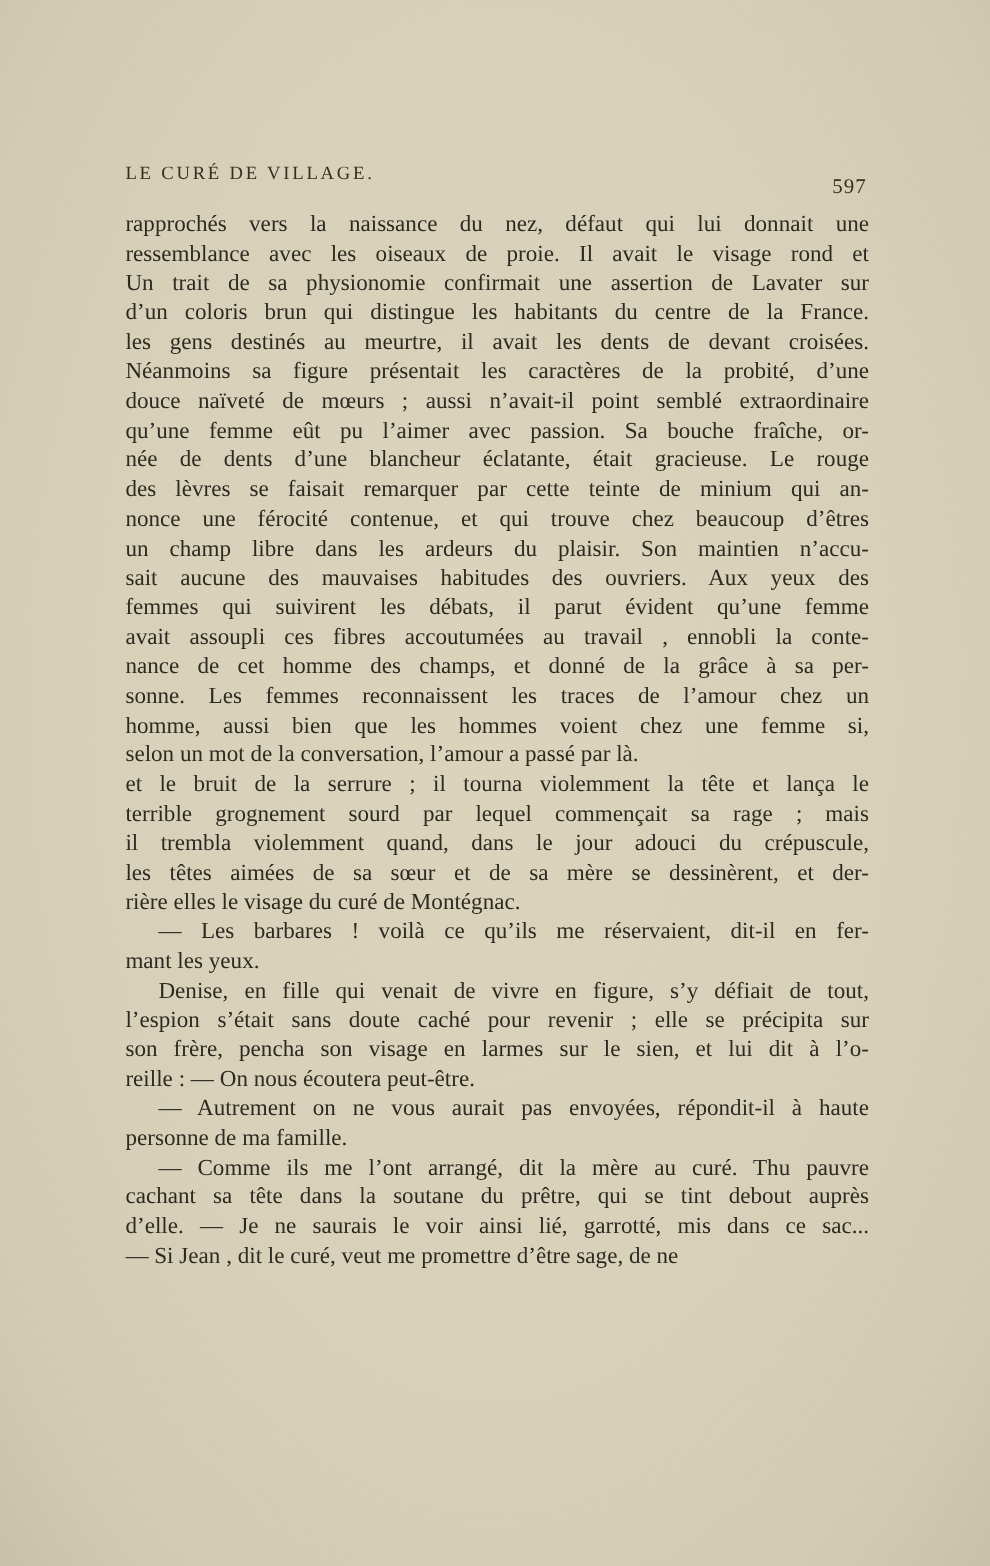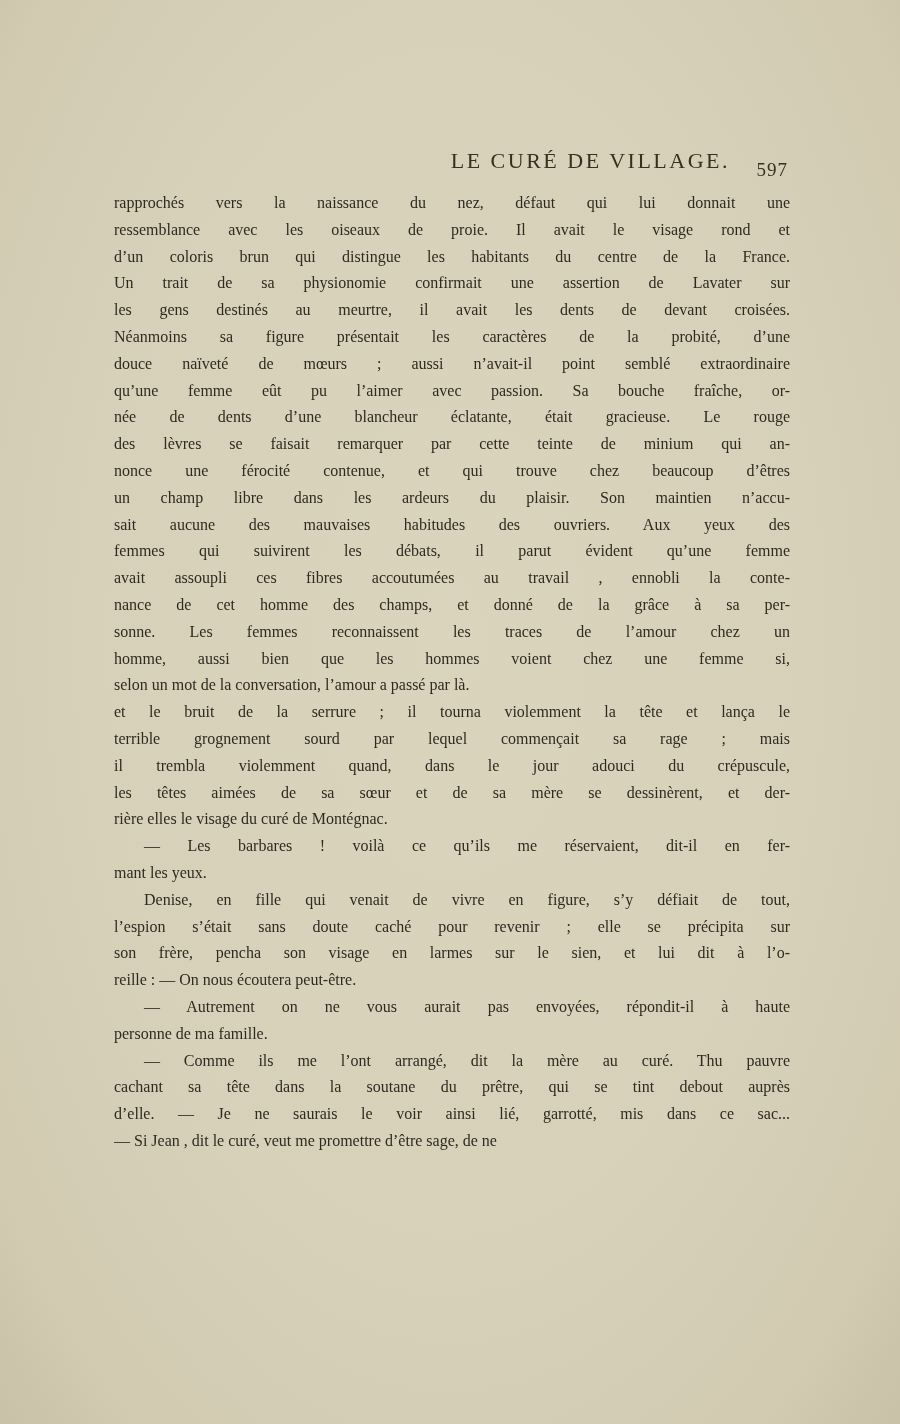--- a/index.html
+++ b/index.html
@@ -25,35 +25,35 @@
   }
   .running-header {
     position: relative;
     height: 26px;
     margin-bottom: 16px;
   }
   .header-title {
     position: absolute;
     left: 0;
     right: 60px;
-    text-align: right;
-    font-size: 22px;
+    text-align: left;
+    font-size: 17px;
     letter-spacing: 2.5px;
     color: #35301f;
   }
   .page-number {
     position: absolute;
     right: 2px;
     top: 11px;
     font-size: 19px;
     letter-spacing: 1px;
     color: #35301f;
   }
   .text-block {
-    font-size: 16px;
+    font-size: 21px;
   }
   .paragraph {
     margin: 0;
   }
   .line {
     line-height: 26.8px;
     height: 26.8px;
     white-space: nowrap;
     text-align: justify;
     text-align-last: justify;
@@ -72,22 +72,22 @@
 <div class="page">
   <div class="text-area">
     <div class="running-header">
       <span class="header-title">LE CURÉ DE VILLAGE.</span>
       <span class="page-number">597</span>
     </div>
     <div class="text-block">
         <div class="paragraph">
           <div class="line">rapprochés vers la naissance du nez, défaut qui lui donnait une</div>
           <div class="line">ressemblance avec les oiseaux de proie. Il avait le visage rond et</div>
+          <div class="line">Un trait de sa physionomie confirmait une assertion de Lavater sur</div>
           <div class="line">d’un coloris brun qui distingue les habitants du centre de la France.</div>
-          <div class="line">Un trait de sa physionomie confirmait une assertion de Lavater sur</div>
           <div class="line">les gens destinés au meurtre, il avait les dents de devant croisées.</div>
           <div class="line">Néanmoins sa figure présentait les caractères de la probité, d’une</div>
           <div class="line">douce naïveté de mœurs ; aussi n’avait-il point semblé extraordinaire</div>
           <div class="line">qu’une femme eût pu l’aimer avec passion. Sa bouche fraîche, or-</div>
           <div class="line">née de dents d’une blancheur éclatante, était gracieuse. Le rouge</div>
           <div class="line">des lèvres se faisait remarquer par cette teinte de minium qui an-</div>
           <div class="line">nonce une férocité contenue, et qui trouve chez beaucoup d’êtres</div>
           <div class="line">un champ libre dans les ardeurs du plaisir. Son maintien n’accu-</div>
           <div class="line">sait aucune des mauvaises habitudes des ouvriers. Aux yeux des</div>
           <div class="line">femmes qui suivirent les débats, il parut évident qu’une femme</div>

